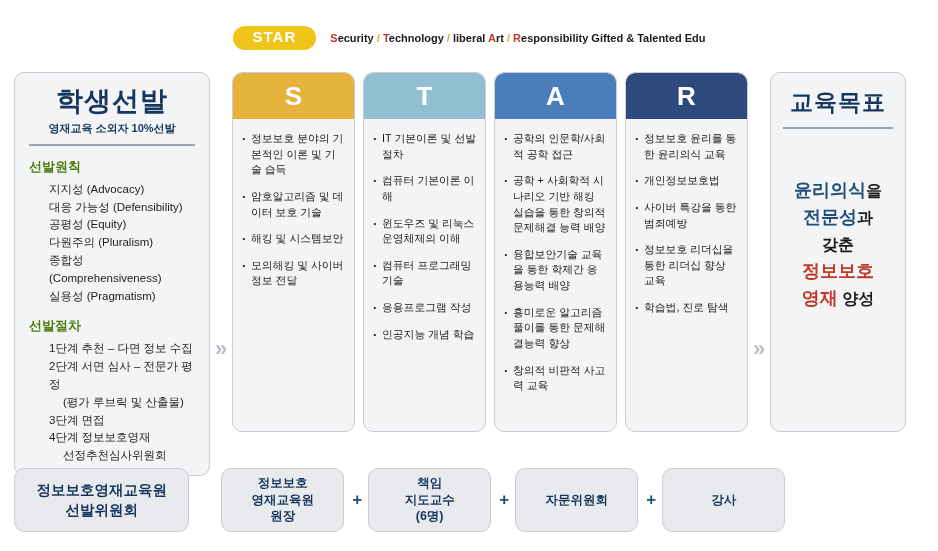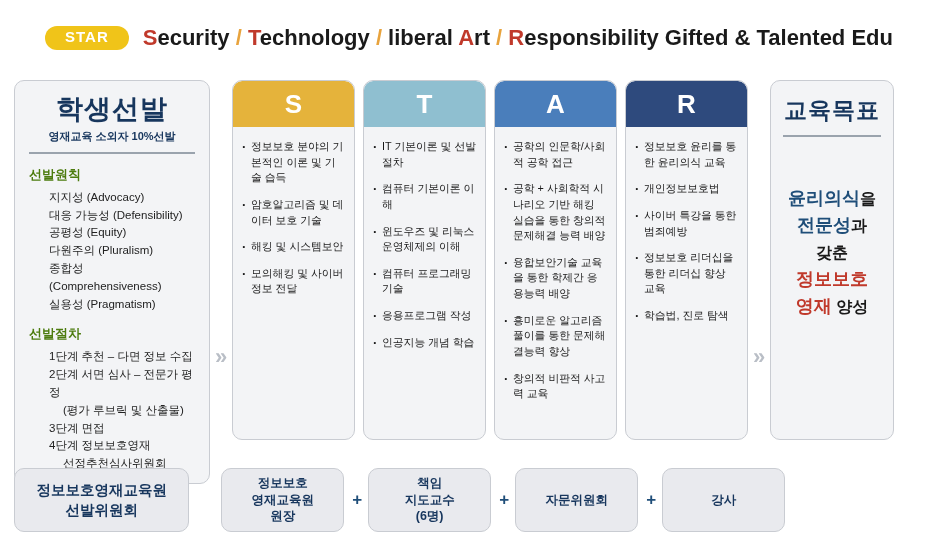--- a/index.html
+++ b/index.html
@@ -29,33 +29,33 @@
     background: #f0c419;
     color: #ffffff;
     font-weight: bold;
     font-size: 15px;
     letter-spacing: 1px;
     border-radius: 12px;
     padding: 3px 20px 4px 20px;
     line-height: 1.1;
   }
   .tagline {
-    font-size: 22px;
+    font-size: 11px;
     font-weight: bold;
     color: #1a1a1a;
     white-space: nowrap;
   }
   .tagline .hl { color: #c0392b; }
   .tagline .sl { color: #e8a33d; font-weight: bold; }
 
   
   .board {
     position: absolute;
     left: 14px;
-    top: 80px;
+    top: 72px;
     width: 910px;
     display: flex;
     align-items: flex-start;
     gap: 0;
   }
 
   .col {
     position: relative;
   }
 
@@ -150,21 +150,21 @@
     content: "·";
     position: absolute;
     left: 0;
     top: -1px;
     font-weight: bold;
     font-size: 13px;
   }
 
   
   .right-panel {
-    width: 124px;
+    width: 136px;
     border: 1px solid #c9ccd2;
     border-radius: 10px;
     background: #f3f4f6;
     box-sizing: border-box;
     padding: 14px 8px 10px 8px;
     min-height: 360px;
     text-align: center;
   }
   .right-title {
     font-size: 23px;

